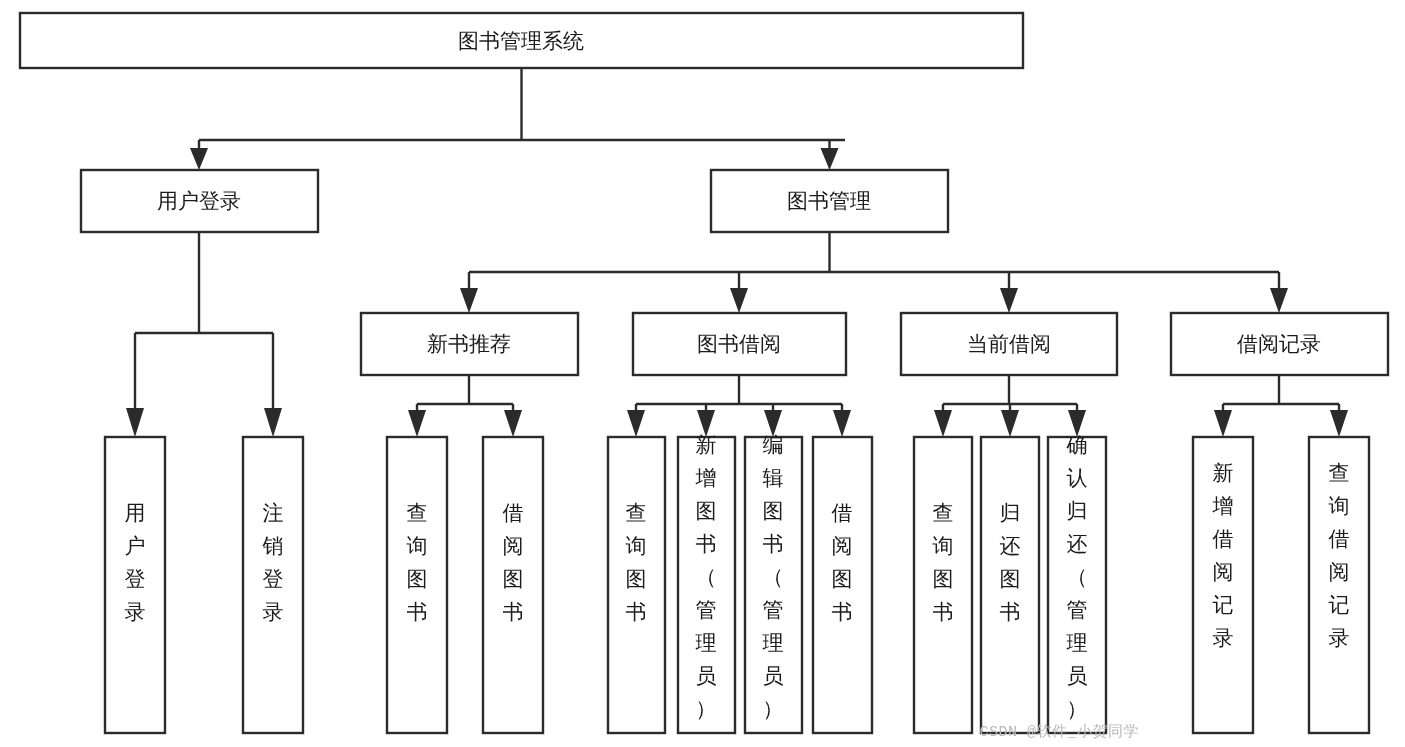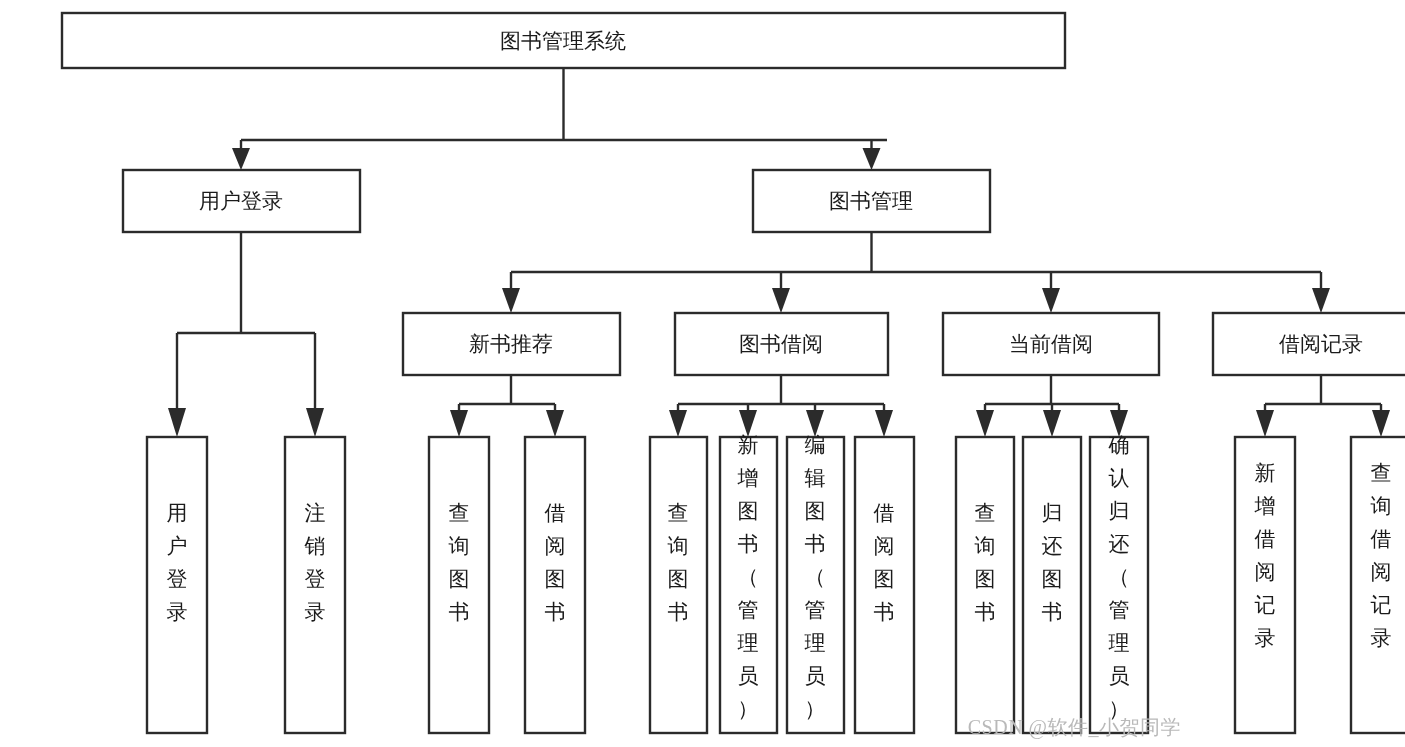--- a/index.html
+++ b/index.html
@@ -10,21 +10,20 @@
   body {
     width: 1405px;
     height: 747px;
     font-family: "DejaVu Sans", "Liberation Sans", sans-serif;
     overflow: hidden;
   }
   #diagram-root {
     position: relative;
     width: 1151px;
     height: 747px;
-    margin-left: 42px;
   }
   svg#tree-svg {
     position: absolute;
     top: 0;
     left: 0;
     width: 1405px;
     height: 747px;
     display: block;
   }
   .node-box {
@@ -52,22 +51,22 @@
   .node-label-vertical {
     fill: #1b1b1b;
     font-family: "DejaVu Sans", "Liberation Sans", sans-serif;
     font-size: 21px;
     text-anchor: middle;
   }
   .watermark {
     position: absolute;
     right: 12px;
     bottom: 6px;
-    font-family: Liberation Serif, serif;
-    font-size: 20px;
+    font-family: Liberation Mono, monospace;
+    font-size: 15px;
     color: #b9b9b9;
     letter-spacing: 0.5px;
     white-space: nowrap;
     user-select: none;
   }
 </style>
 </head>
 <body>
 
 <div id="diagram-root">

